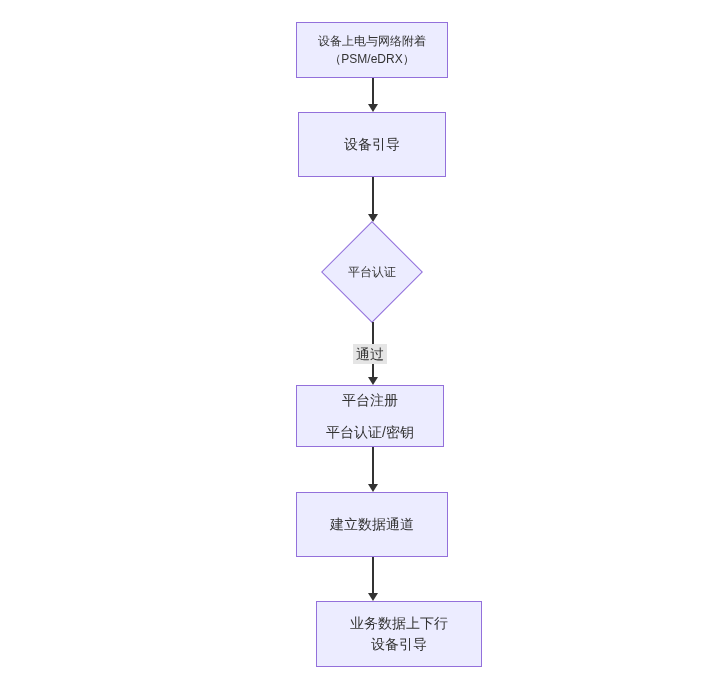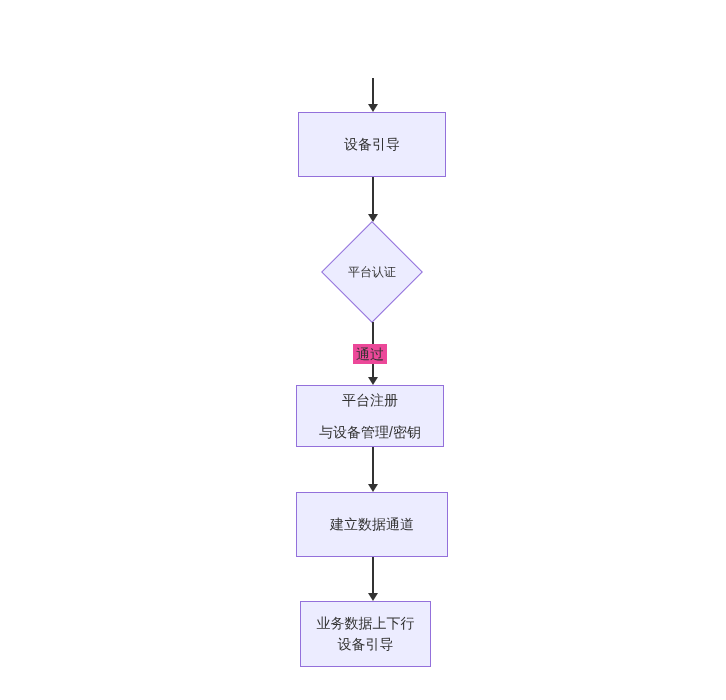--- a/index.html
+++ b/index.html
@@ -78,33 +78,37 @@
   }
   .edge .arrowhead {
     width: 0;
     height: 0;
     border-left: 5px solid transparent;
     border-right: 5px solid transparent;
     border-top: 8px solid #333333;
   }
   .edge-label {
     position: absolute;
-    background: #ec4899;
+    background: #e5e5e5;
     color: #333333;
     font-size: 14px;
     line-height: 18px;
     padding: 1px 3px;
     white-space: nowrap;
   }
 </style>
 </head>
 <body>
 
 <div class="canvas">
 
+  <div class="node rect small-text" style="left:296px; top:22px; width:152px; height:56px;">
+    <div class="line">设备上电与网络附着</div>
+    <div class="line">（PSM/eDRX）</div>
+  </div>
 
   <div class="edge" style="top:78px; height:34px;">
     <div class="edge-line"></div>
     <div class="arrowhead"></div>
   </div>
 
   <div class="node rect" style="left:298px; top:112px; width:148px; height:65px;align-items:center;">
     <div class="line">设备引导</div>
   </div>
 
@@ -119,35 +123,35 @@
   </div>
 
   <div class="edge" style="top:322px; height:63px;">
     <div class="edge-line"></div>
     <div class="arrowhead"></div>
   </div>
   <div class="edge-label" style="left:353px; top:344px;">通过</div>
 
   <div class="node rect" style="left:296px; top:385px; width:148px; height:62px;gap:11px;">
     <div class="line">平台注册</div>
-    <div class="line">与设备管理/密钥</div>
+    <div class="line">平台认证/密钥</div>
   </div>
 
   <div class="edge" style="top:447px; height:45px;">
     <div class="edge-line"></div>
     <div class="arrowhead"></div>
   </div>
 
   <div class="node rect" style="left:296px; top:492px; width:152px; height:65px;">
     <div class="line">建立数据通道</div>
   </div>
 
   <div class="edge" style="top:557px; height:44px;">
     <div class="edge-line"></div>
     <div class="arrowhead"></div>
   </div>
 
-  <div class="node rect" style="left:300px; top:601px; width:131px; height:66px;">
+  <div class="node rect" style="left:316px; top:601px; width:166px; height:66px;">
     <div class="line">业务数据上下行</div>
     <div class="line">设备引导</div>
   </div>
 
 </div>
 
 </body></html>

